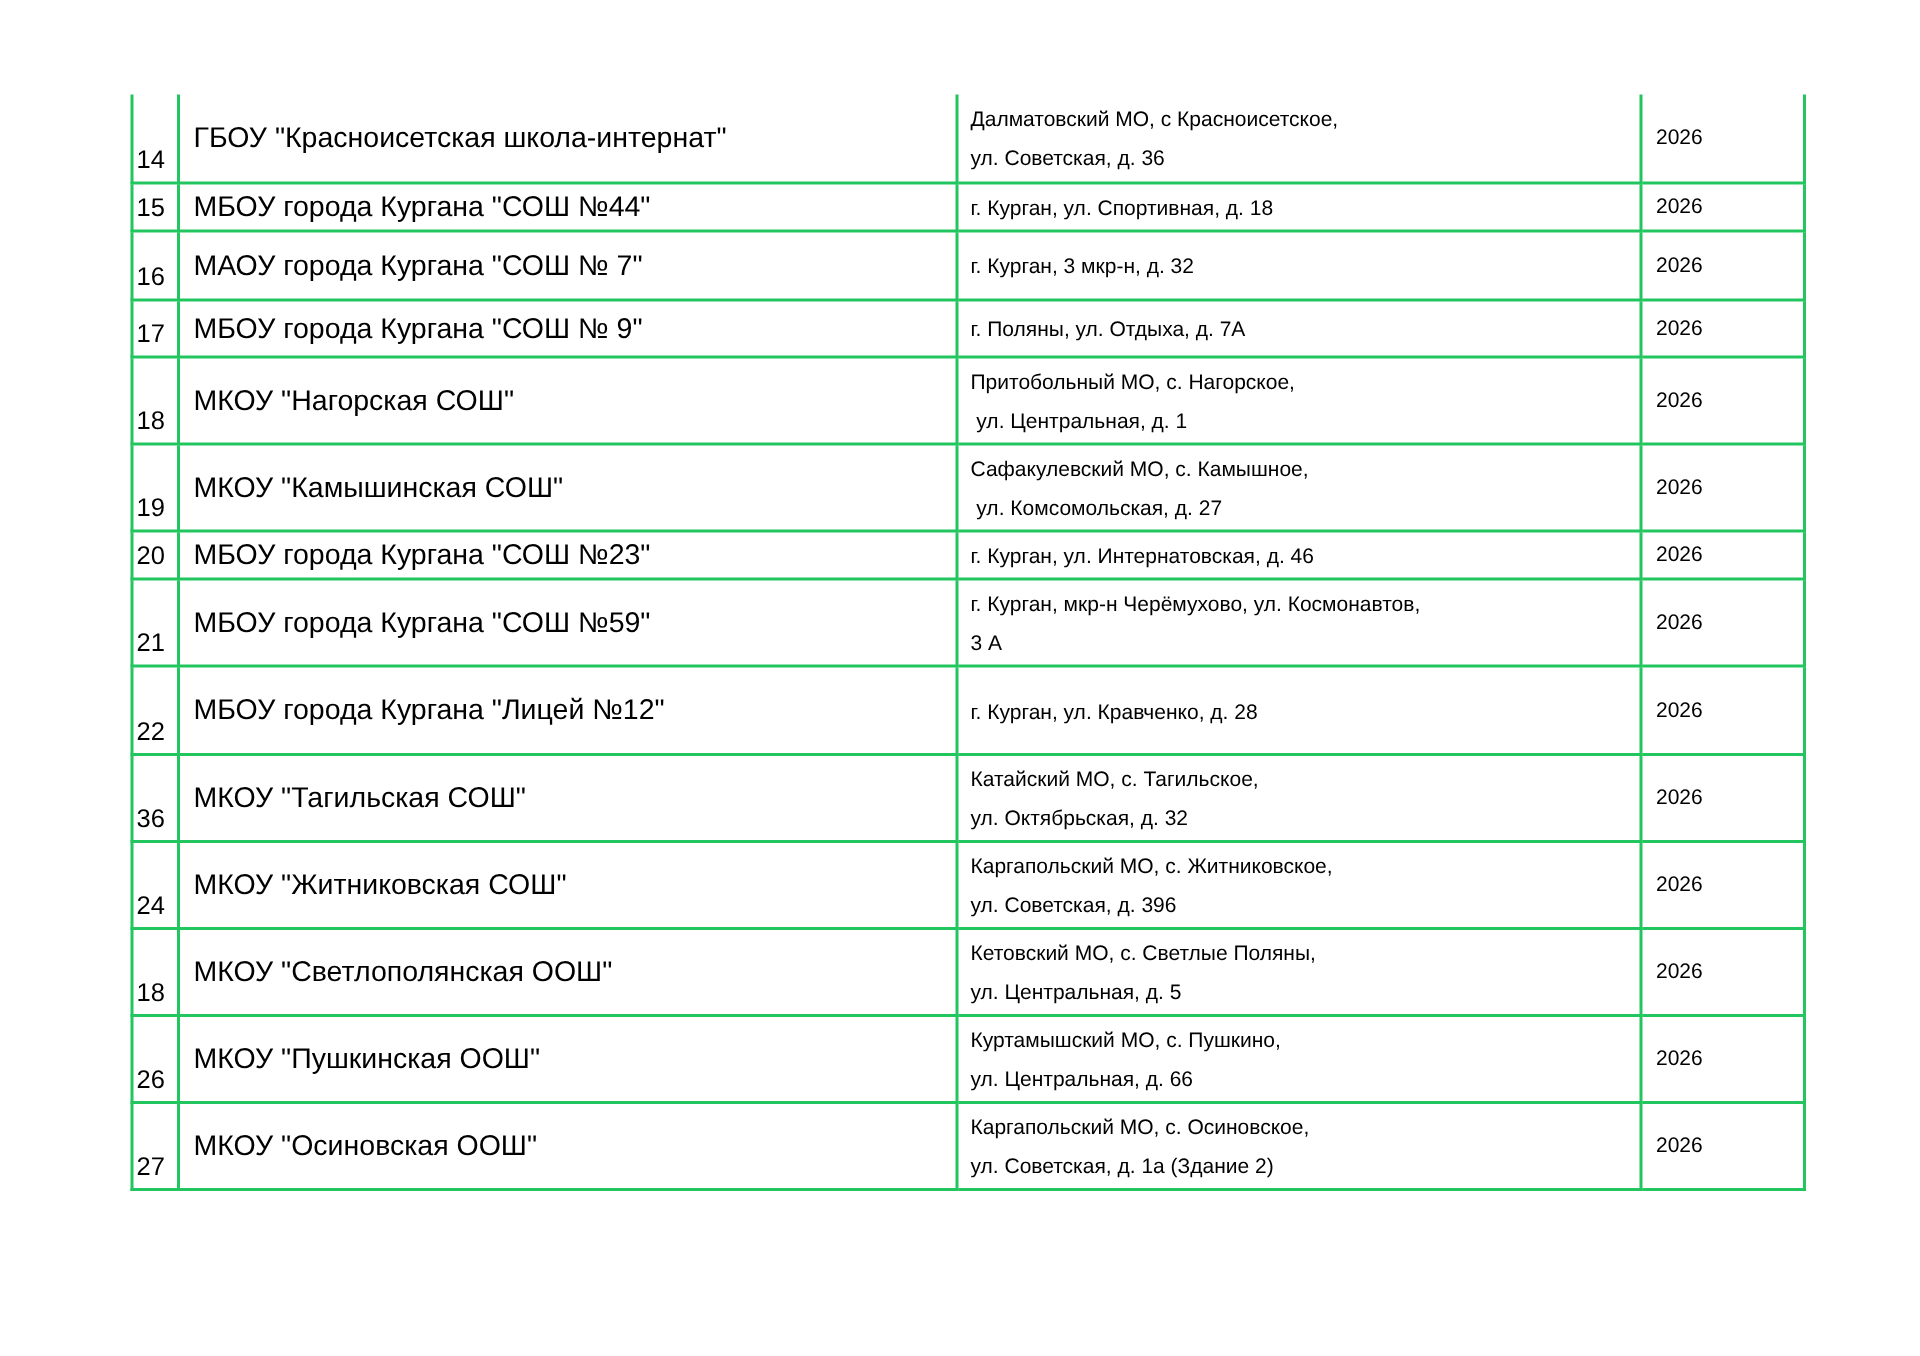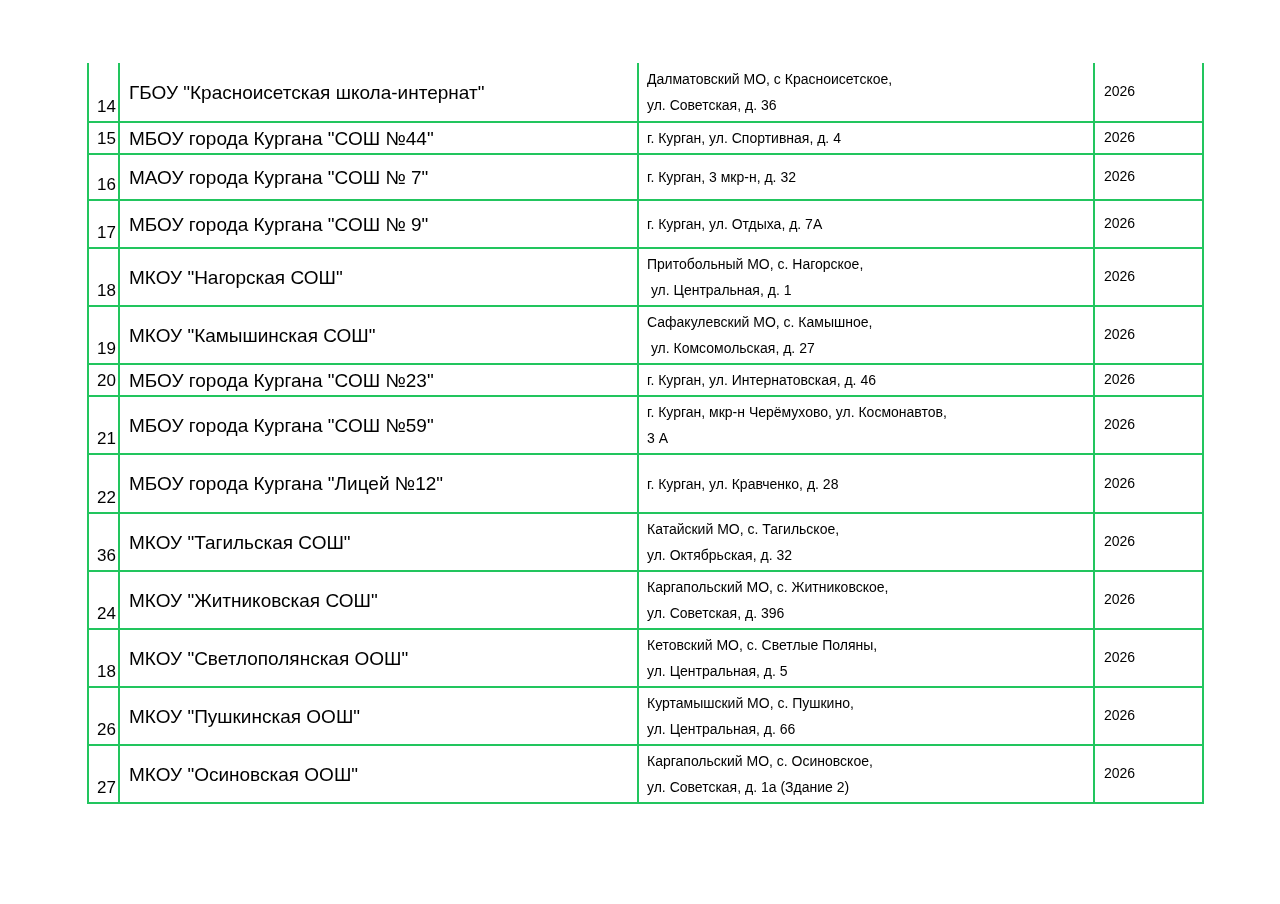--- a/index.html
+++ b/index.html
@@ -25,21 +25,21 @@
     table-layout: fixed;
   }
   table.doc-table td {
     border: 2px solid #22c55e;
     overflow: hidden;
   }
   table.doc-table tr.first-row td {
     border-top: none;
   }
   td.cell-num {
-    text-align: right;
+    text-align: left;
     vertical-align: bottom;
     font-size: 17px;
     padding: 0 2px 4px 2px;
     line-height: 1.1;
   }
   td.cell-name {
     vertical-align: middle;
     font-size: 19px;
     padding: 2px 6px 2px 9px;
     line-height: 25px;
@@ -73,33 +73,33 @@
       <tr class="first-row" style="height:59px">
         <td class="cell-num">14</td>
         <td class="cell-name">ГБОУ "Красноисетская школа-интернат"</td>
         <td class="cell-addr">Далматовский МО, с Красноисетское,
 ул. Советская, д. 36</td>
         <td class="cell-year">2026</td>
       </tr>
       <tr style="height:31px">
         <td class="cell-num">15</td>
         <td class="cell-name">МБОУ города Кургана "СОШ №44"</td>
-        <td class="cell-addr">г. Курган, ул. Спортивная, д. 4</td>
+        <td class="cell-addr">г. Курган, ул. Спортивная, д. 18</td>
         <td class="cell-year">2026</td>
       </tr>
       <tr style="height:46px">
         <td class="cell-num">16</td>
         <td class="cell-name">МАОУ города Кургана "СОШ № 7"</td>
         <td class="cell-addr">г. Курган, 3 мкр-н, д. 32</td>
         <td class="cell-year">2026</td>
       </tr>
-      <tr style="height:48px">
+      <tr style="height:38px">
         <td class="cell-num">17</td>
         <td class="cell-name">МБОУ города Кургана "СОШ № 9"</td>
-        <td class="cell-addr">г. Курган, ул. Отдыха, д. 7А</td>
+        <td class="cell-addr">г. Поляны, ул. Отдыха, д. 7А</td>
         <td class="cell-year">2026</td>
       </tr>
       <tr style="height:53px">
         <td class="cell-num">18</td>
         <td class="cell-name">МКОУ "Нагорская СОШ"</td>
         <td class="cell-addr">Притобольный МО, с. Нагорское,
  ул. Центральная, д. 1</td>
         <td class="cell-year">2026</td>
       </tr>
       <tr style="height:53px">

